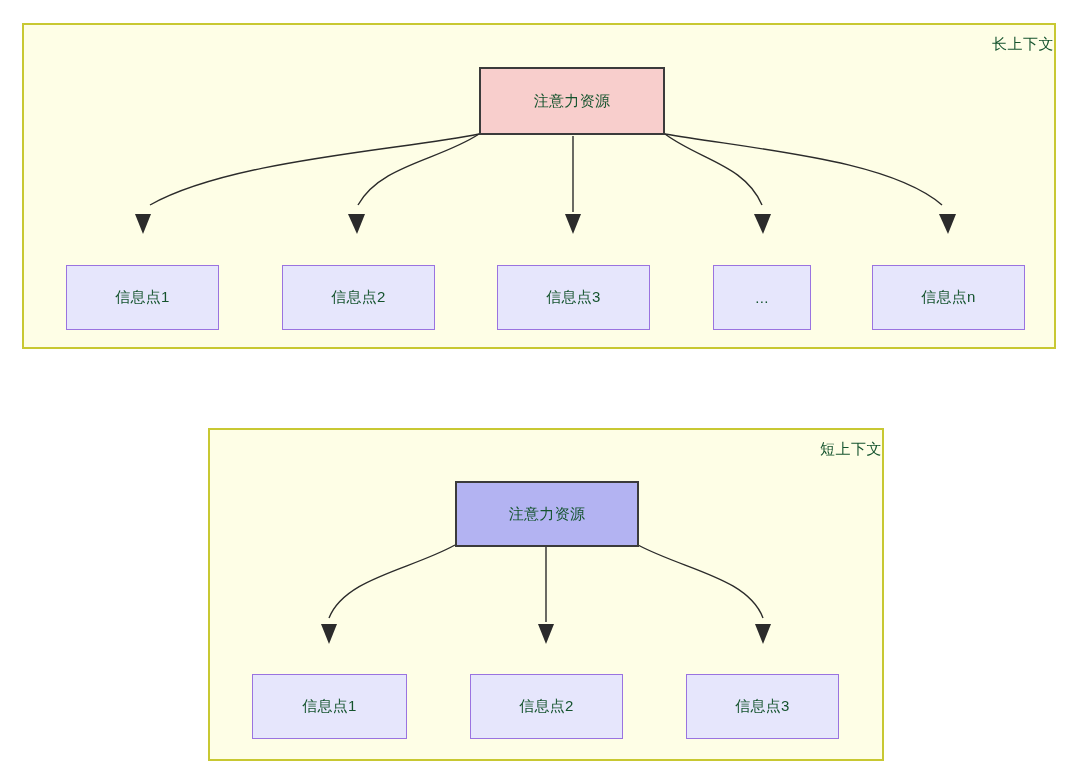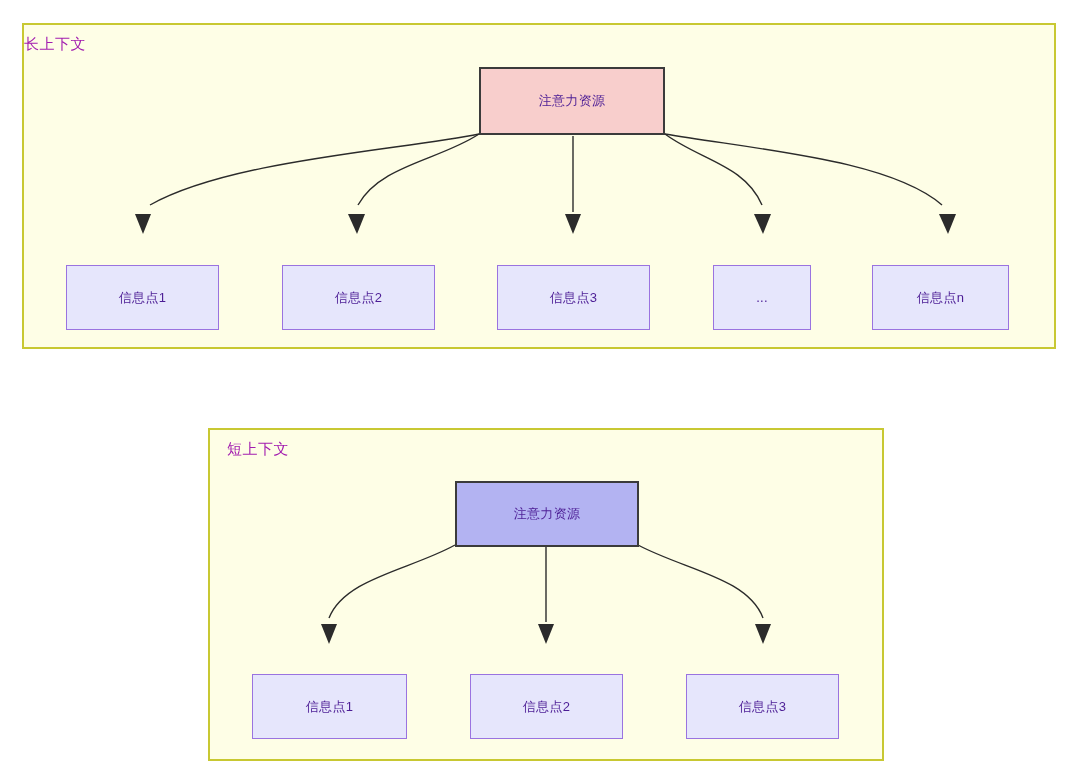--- a/index.html
+++ b/index.html
@@ -22,34 +22,34 @@
   .panel {
     position: absolute;
     background: #fefee6;
     border: 2px solid #c8c832;
     box-sizing: border-box;
   }
   .panel-title {
     position: absolute;
     left: 0;
     right: 0;
-    text-align: left;
+    text-align: right;
     font-size: 15px;
-    color: #a21caf;
+    color: #14532d;
     letter-spacing: 0.5px;
     white-space: nowrap;
   }
   .node {
     position: absolute;
     box-sizing: border-box;
     display: flex;
     align-items: center;
     justify-content: center;
-    font-size: 13px;
-    color: #4c1d95;
+    font-size: 15px;
+    color: #14532d;
     letter-spacing: 0.3px;
     white-space: nowrap;
   }
   .node-attention-long {
     background: #f8cecc;
     border: 2px solid #3b3b3b;
   }
   .node-attention-short {
     background: #b3b3f2;
     border: 2px solid #3b3b3b;
@@ -114,21 +114,21 @@
   </div>
   <div class="node node-info" style="left:282px; top:238px; width:153px; height:65px;">
     <span>信息点2</span>
   </div>
   <div class="node node-info" style="left:497px; top:238px; width:153px; height:65px;">
     <span>信息点3</span>
   </div>
   <div class="node node-info" style="left:713px; top:238px; width:98px; height:65px;">
     <span>...</span>
   </div>
-  <div class="node node-info" style="left:872px; top:238px; width:137px; height:65px;">
+  <div class="node node-info" style="left:872px; top:238px; width:153px; height:65px;">
     <span>信息点n</span>
   </div>
 
   <div class="panel" style="left:208px; top:428px; width:676px; height:333px;">
     <div class="panel-title" style="top:10px;padding-left:17px;">短上下文</div>
   </div>
 
   <svg class="edges" viewBox="0 0 1080 774" width="1080" height="774">
 
     <path class="edge-path" d="M 455,545 C 410,570 345,578 329,618"></path>

